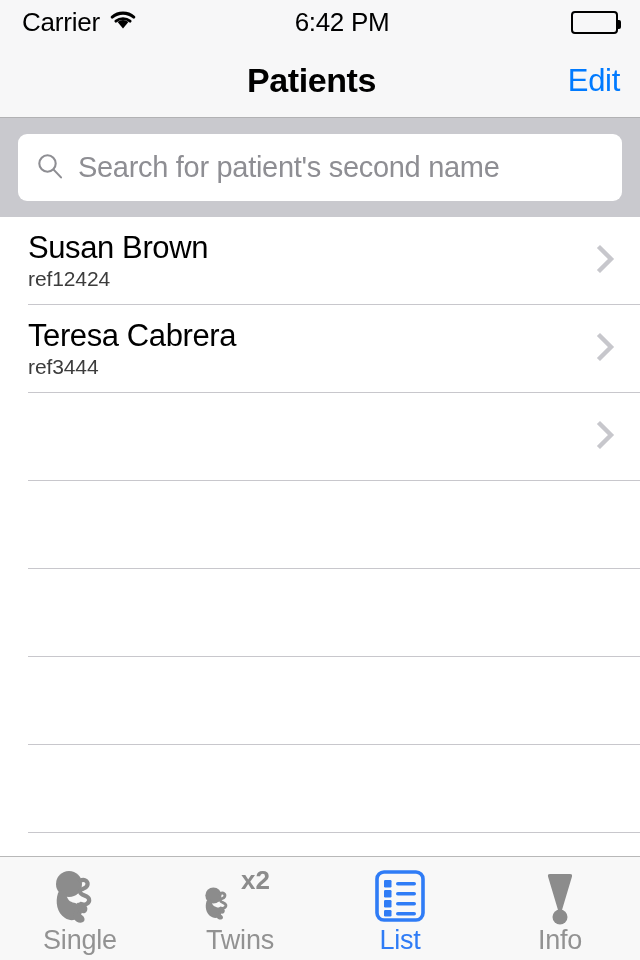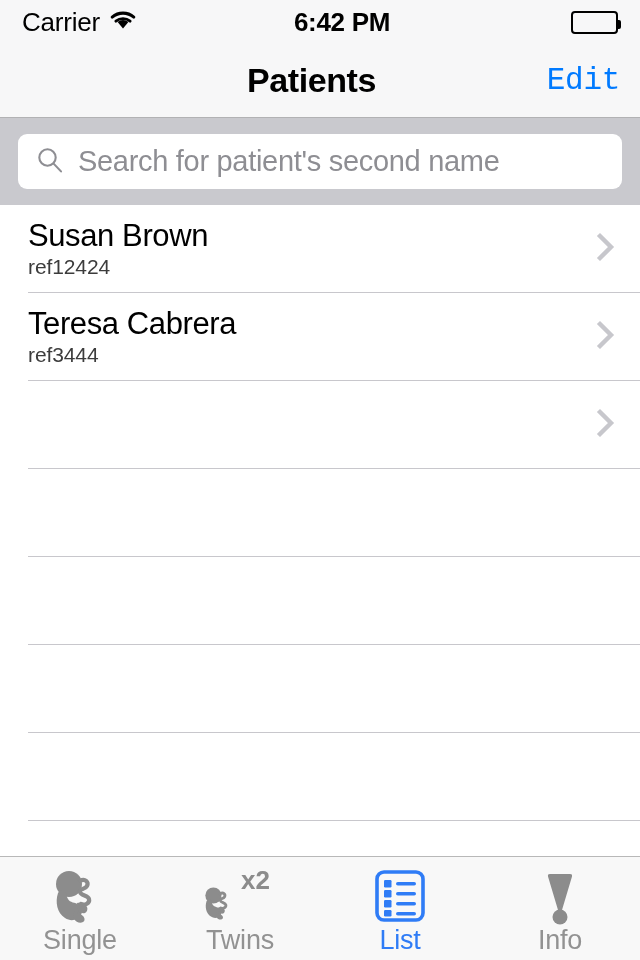--- a/index.html
+++ b/index.html
@@ -27,21 +27,21 @@
     padding:0 22px;
     flex:0 0 auto;
     position:relative;
   }
   .status-left { display:flex; align-items:center; gap:8px; }
   .carrier-label { font-size:26px; color:#000; letter-spacing:-0.2px; }
   .wifi-icon { display:block; }
   .status-time {
     position:absolute; left:0; right:0; top:0; bottom:0;
     display:flex; align-items:center; justify-content:center;
-    font-size:26px; font-weight:bold; color:#000; letter-spacing:-0.3px;
+    font-size:26px; font-weight:normal; color:#000; letter-spacing:-0.3px;
     pointer-events:none;
     margin-left:44px;
   }
   .status-right { margin-left:auto; display:flex; align-items:center; z-index:2; }
   .battery {
     position:relative;
     width:47px; height:23px;
     border:2px solid #000;
     border-radius:4px;
     padding:2px;
@@ -68,33 +68,33 @@
     text-align:center;
     font-size:34px; font-weight:bold; color:#000;
     letter-spacing:-0.4px;
   }
   .nav-edit {
     margin-left:auto; margin-right:20px;
     font-size:31px; color:#007aff;
     letter-spacing:-0.3px;
     z-index:2;
     background:none; border:none;
-    font-family:Liberation Mono, monospace;
+    font-family:Liberation Sans, sans-serif;
     cursor:pointer;
     text-align:center;
   }
 
   
   .search-area {
     background:#c9c9ce;
     padding:16px 18px 16px 18px;
     flex:0 0 auto;
   }
   .search-field {
-    height:55px;
+    height:67px;
     background:#ffffff;
     border-radius:9px;
     display:flex;
     align-items:center;
     padding:0 18px;
     gap:14px;
   }
   .search-icon { flex:0 0 auto; display:block; }
   .search-placeholder {
     font-size:29px; color:#8e8e93;

